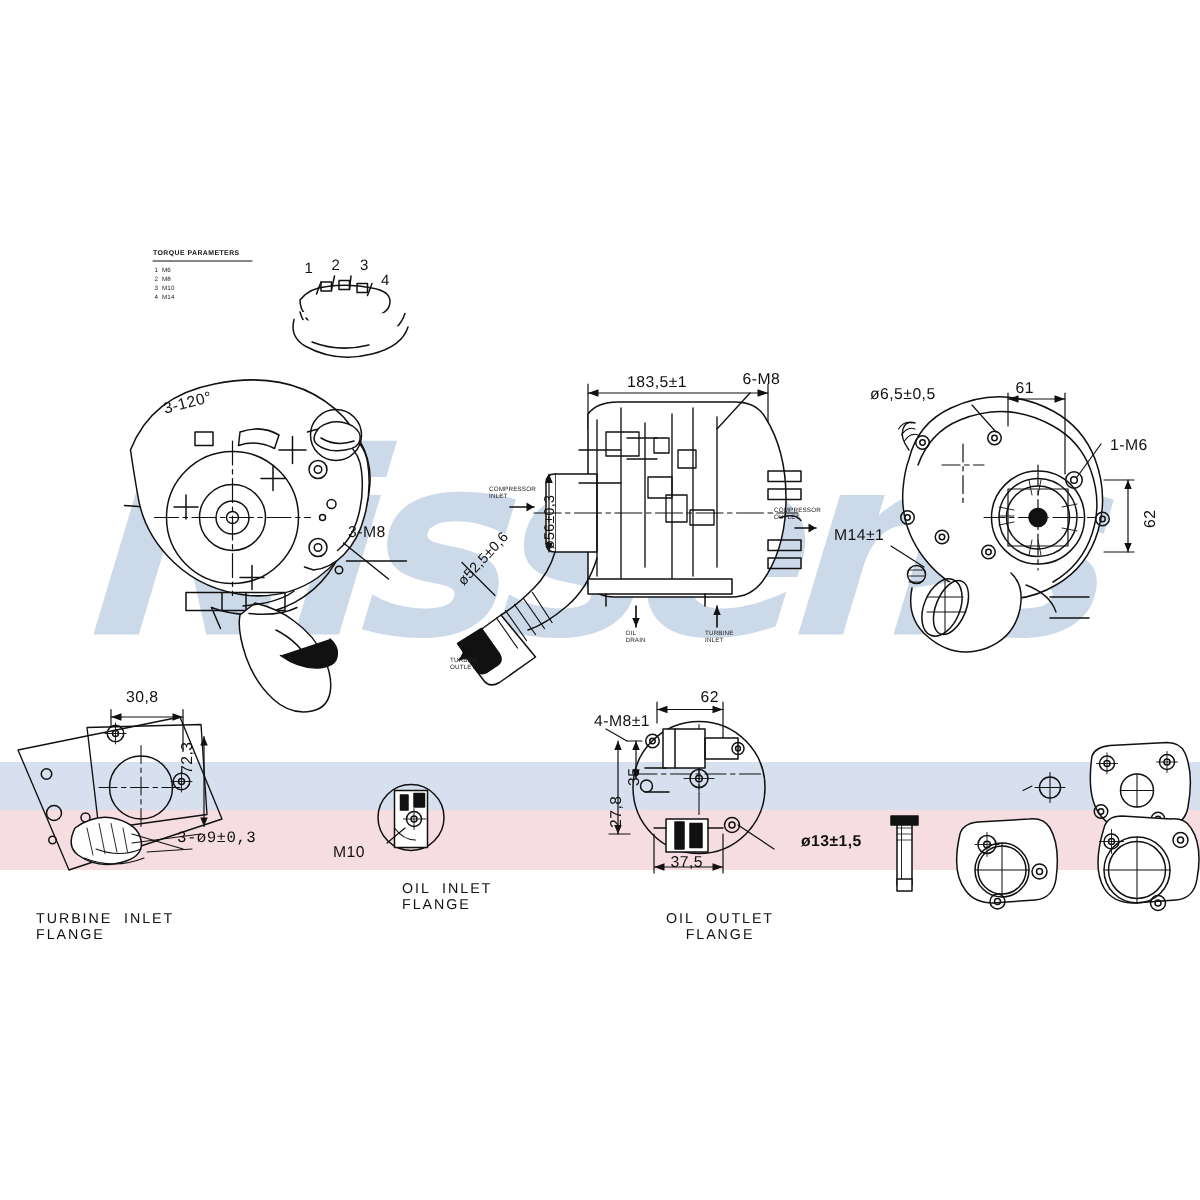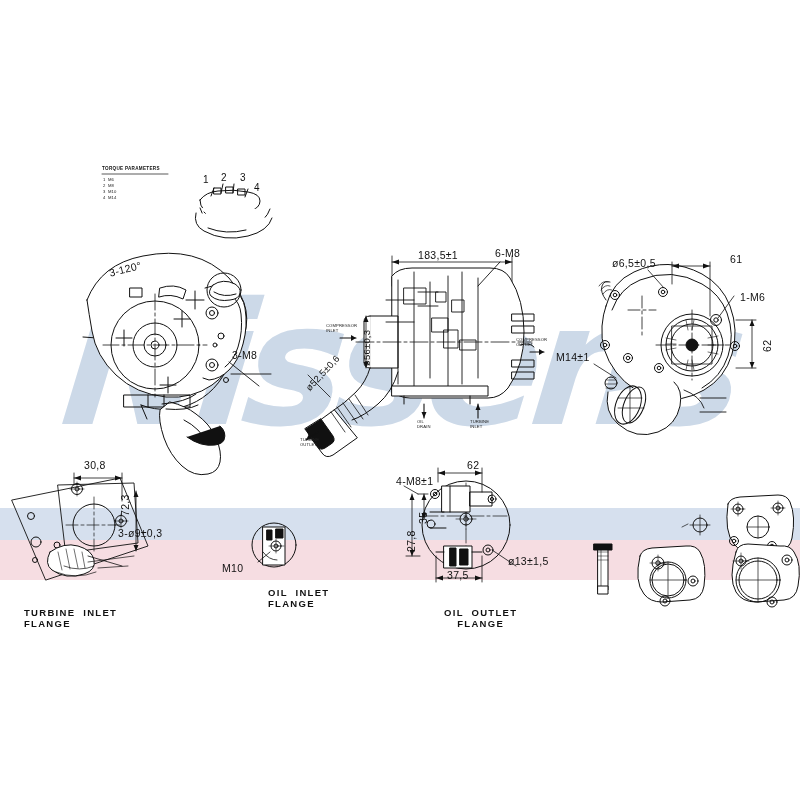--- a/index.html
+++ b/index.html
@@ -23,21 +23,21 @@
      font-family:"DejaVu Sans",sans-serif;font-size:46px;color:#ccd9e8;}
 
   
   #draw{position:absolute;left:0;top:0;width:800px;height:800px;}
 
   
   .lbl{position:absolute;font-family:"Liberation Sans",sans-serif;
        color:#111;white-space:pre;line-height:1.12;}
   .dim{font-size:9.5px;letter-spacing:.2px;}
   .dim-b{font-size:10.5px;letter-spacing:.3px;}
-  .cap{font-size:9.5px;letter-spacing:1.3px;font-weight:700;}
+  .cap{font-size:9.5px;letter-spacing:1.3px;font-weight:400;}
   .tiny{font-size:4.2px;letter-spacing:.1px;color:#222;}
   .tiny-h{font-size:4.6px;letter-spacing:.3px;font-weight:700;color:#111;}
   .num{font-size:10px;}
   .rot90{transform:rotate(-90deg);transform-origin:left top;}
   .rot45{transform:rotate(-47deg);transform-origin:left top;}
   .rot17{transform:rotate(-14deg);transform-origin:left top;}
 </style>
 </head>
 <body>
 
@@ -456,38 +456,38 @@
 INLET</div>
   <div class="lbl tiny" style="left:516px;top:338px;">COMPRESSOR
 OUTLET</div>
   <div class="lbl tiny" style="left:417px;top:420px;">OIL
 DRAIN</div>
   <div class="lbl tiny" style="left:470px;top:420px;">TURBINE
 INLET</div>
   <div class="lbl tiny" style="left:300px;top:438px;">TURBINE
 OUTLET</div>
 
-  <div class="lbl dim-b" style="left:612px;top:258px;">ø6,5±0,5</div>
-  <div class="lbl dim-b" style="left:730px;top:254px;">61</div>
+  <div class="lbl dim-b" style="left:580px;top:258px;">ø6,5±0,5</div>
+  <div class="lbl dim-b" style="left:677px;top:254px;">61</div>
   <div class="lbl dim-b" style="left:740px;top:292px;">1-M6</div>
   <div class="lbl dim-b rot90" style="left:762px;top:352px;">62</div>
   <div class="lbl dim-b" style="left:556px;top:352px;">M14±1</div>
 
   <div class="lbl dim-b" style="left:84px;top:460px;">30,8</div>
   <div class="lbl dim-b rot90" style="left:120px;top:516px;">72,3</div>
-  <div class="lbl dim-b" style="left:118px;top:528px;">3-ø9±0,3</div>
+  <div class="lbl dim-b" style="left:118px;top:554px;font-family:Liberation Mono, monospace;">3-ø9±0,3</div>
   <div class="lbl cap" style="left:24px;top:608px;">TURBINE  INLET
 FLANGE</div>
 
   <div class="lbl dim-b" style="left:222px;top:563px;">M10</div>
   <div class="lbl cap" style="left:268px;top:588px;">OIL  INLET
 FLANGE</div>
 
   <div class="lbl dim-b" style="left:396px;top:476px;">4-M8±1</div>
   <div class="lbl dim-b" style="left:467px;top:460px;">62</div>
   <div class="lbl dim-b rot90" style="left:418px;top:524px;">35</div>
   <div class="lbl dim-b rot90" style="left:406px;top:552px;">27,8</div>
   <div class="lbl dim-b" style="left:447px;top:570px;">37,5</div>
-  <div class="lbl dim-b" style="left:508px;top:556px;">ø13±1,5</div>
+  <div class="lbl dim-b" style="left:534px;top:556px;font-weight:bold;">ø13±1,5</div>
   <div class="lbl cap" style="left:444px;top:608px;text-align:center;">OIL  OUTLET
 FLANGE</div>
 
 </div>
 
 </body></html>

